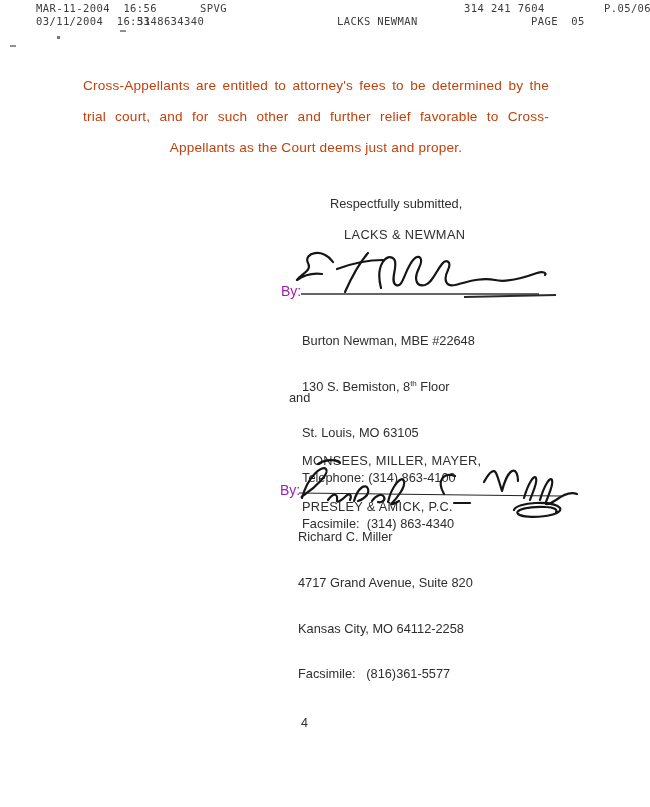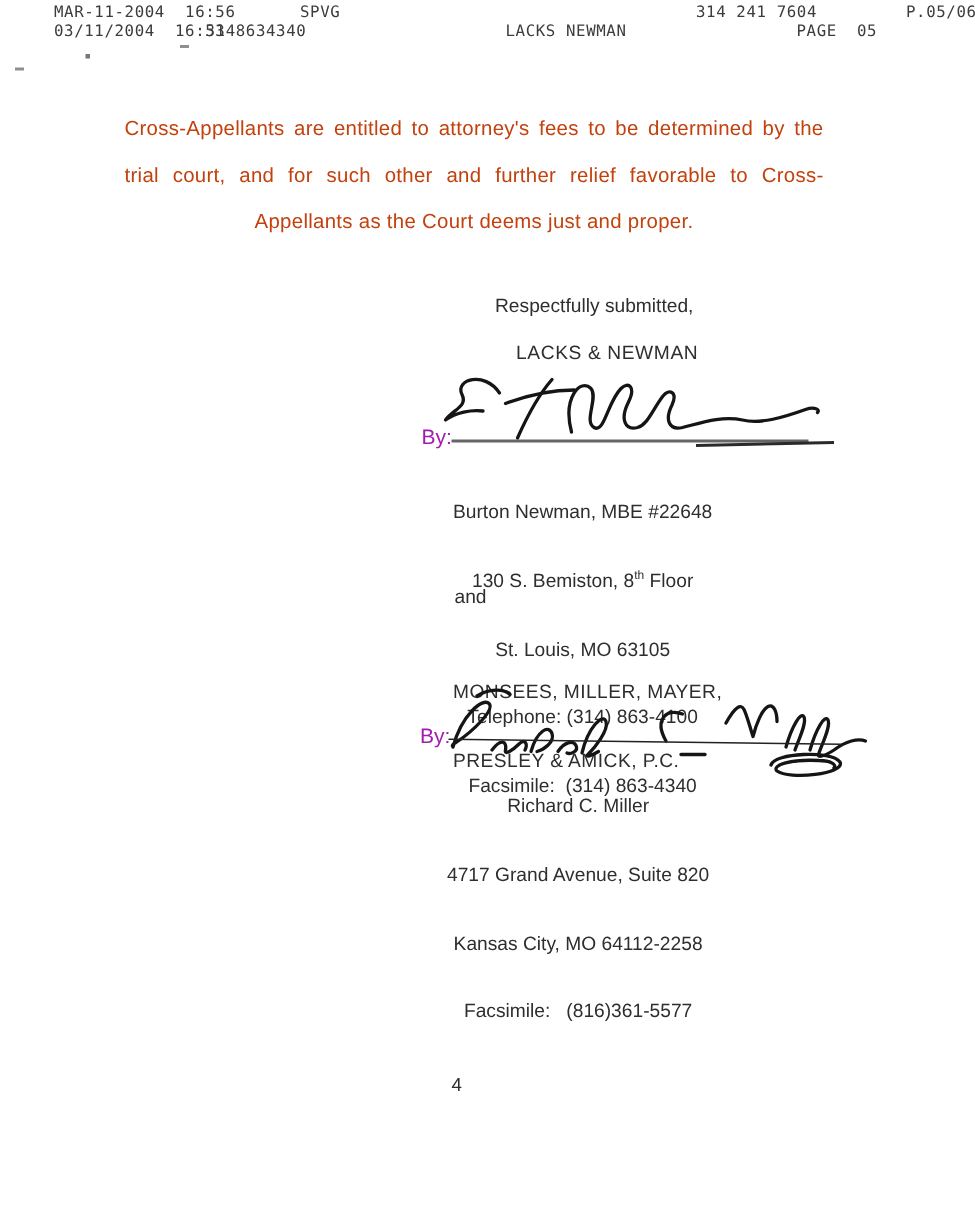--- a/index.html
+++ b/index.html
@@ -20,23 +20,23 @@
   .noise.n3 { left:10px;  top:45px; width:6px; height:2px; }
   
   .para { position:absolute; left:83px; top:70px; width:466px;
     font-size:13.6px; line-height:31px; color:#c2410c; letter-spacing:0.2px; }
   .para .jline { text-align:justify; text-align-last:justify; }
   .para .lline { text-align:center; }
   
   .txt { position:absolute; font-size:12.8px; color:#2e2e2e; white-space:pre; }
   .respect { left:310px; top:196px;margin-left:20px; }
   .firm1 { left:304px; top:227px; letter-spacing:0.4px;margin-left:40px; }
-  .addr { line-height:15.2px;text-align:center; }
+  .addr { line-height:15.2px; }
   .addr1 { left:302px; top:303px; }
-  .and { left:303px; top:390px; }
+  .and { left:289px; top:390px; }
   .firm2 { left:302px; top:423px; line-height:15.2px; letter-spacing:0.3px; }
   .addr2 { left:298px; top:499px; }
   .attys { left:296px; top:588px; line-height:15.6px; }
   .pageno { left:301px; top:716px; font-size:12.5px; }
   sup.ord { font-size:8px; vertical-align:super; line-height:0; }
   
   .byLabel { position:absolute; font-size:14px; color:#a21caf; }
   .by1 { left:281px; top:283px; }
   .by2 { left:280px; top:482px; }
   .sigline { position:absolute; border-bottom:2px solid #666; }

